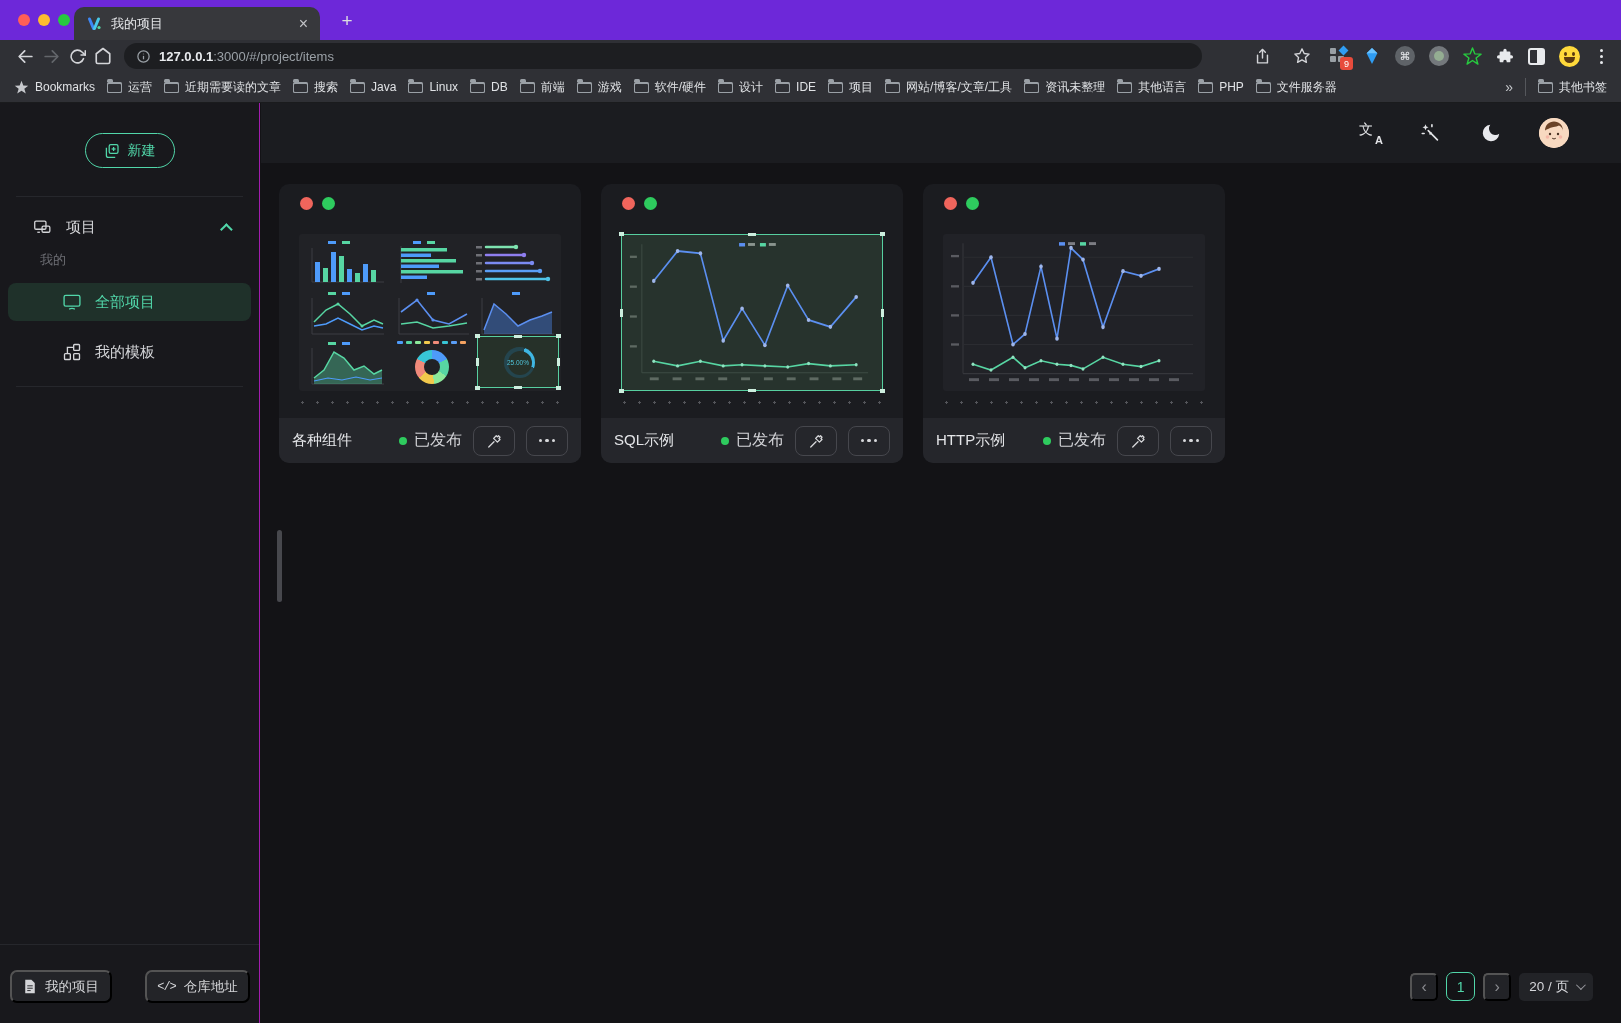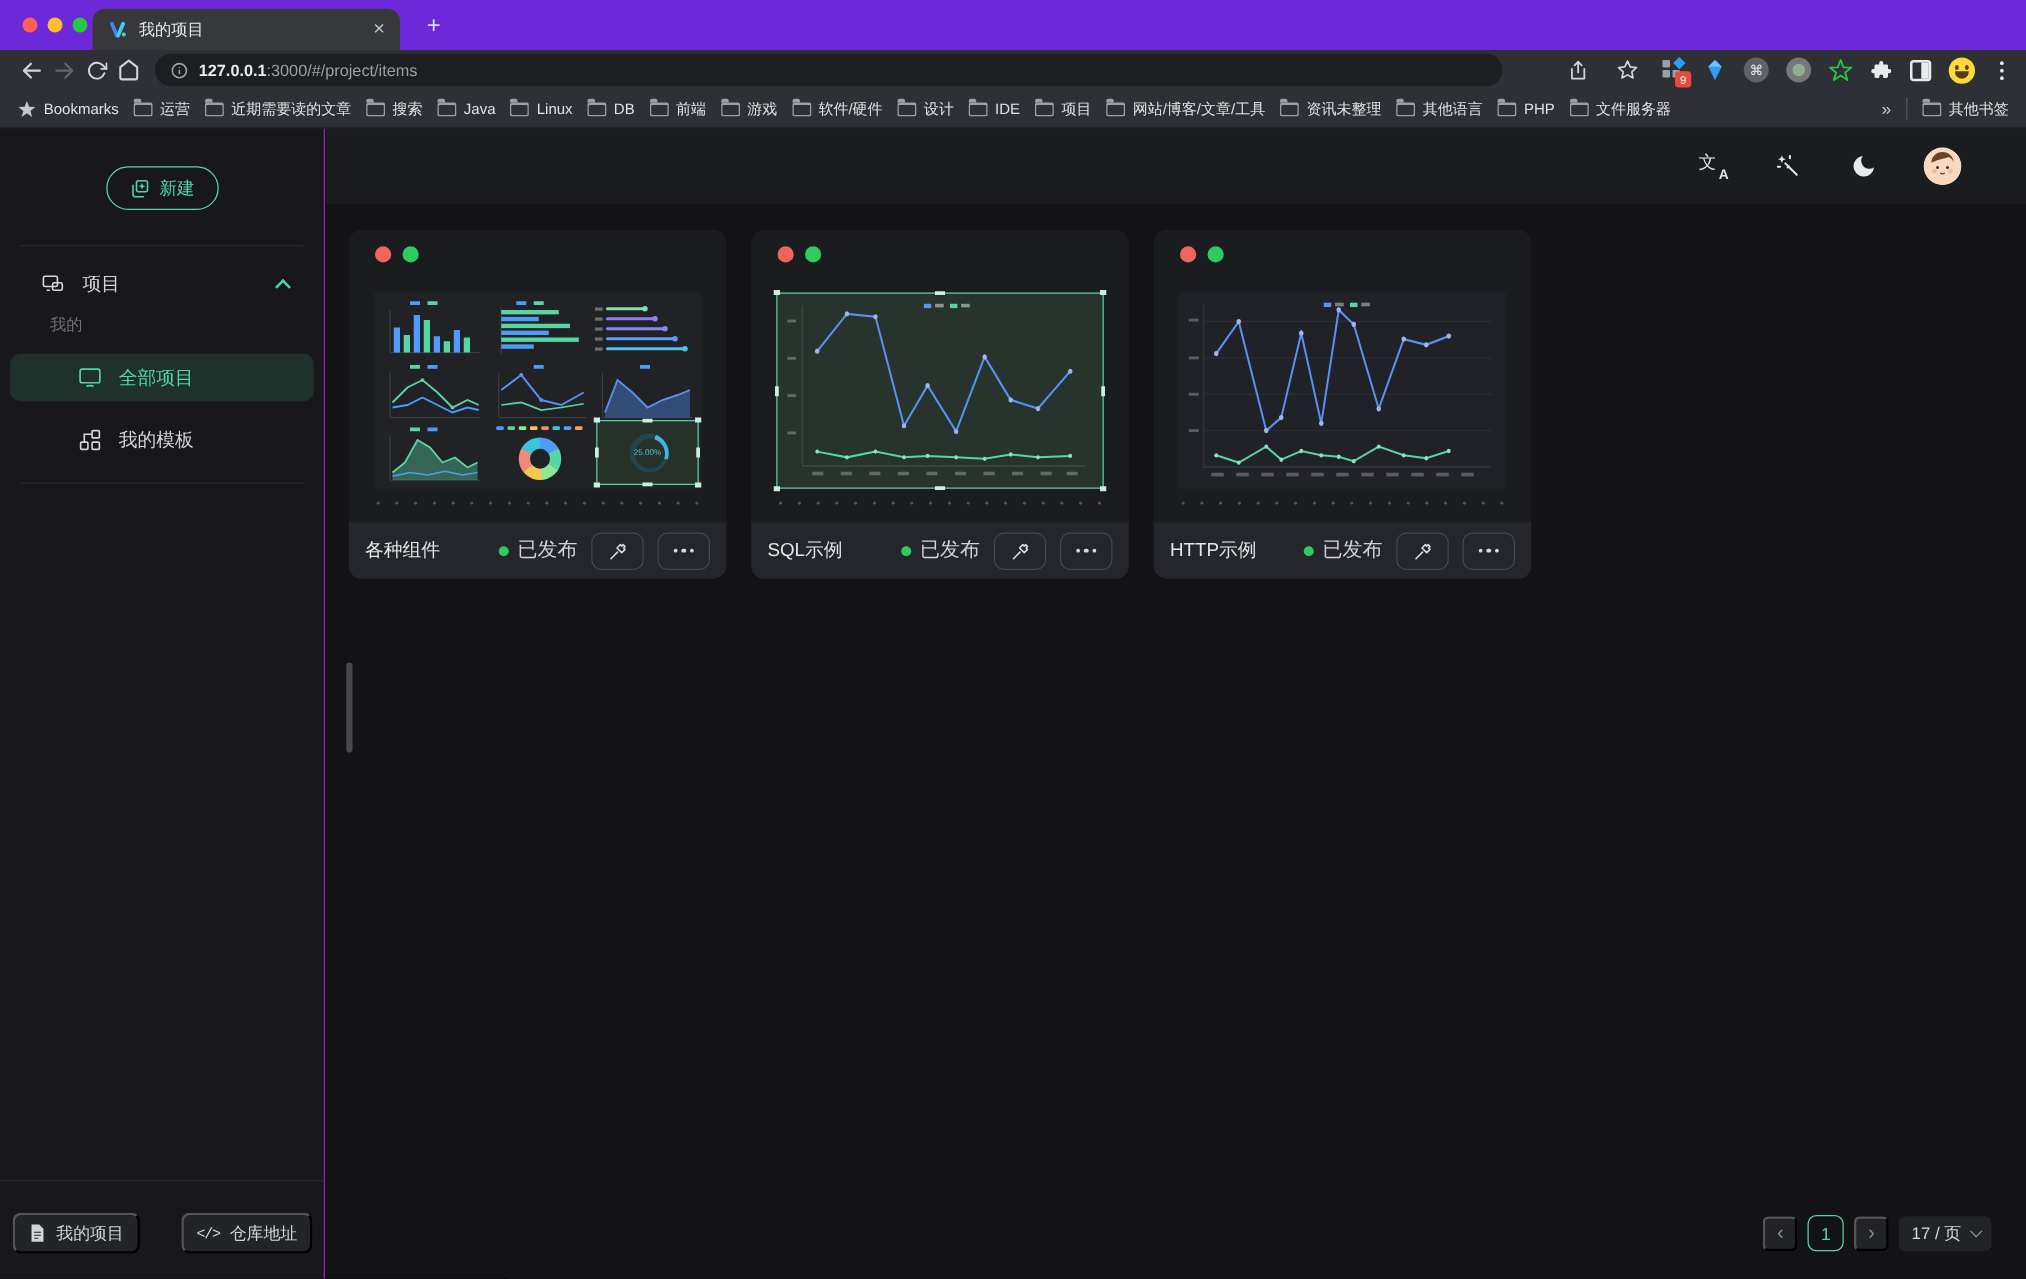--- a/index.html
+++ b/index.html
@@ -747,18 +747,18 @@
           </span>
       </button>
     </div>
   </div>
 
   <div class="pager">
     <button class="pg-btn">‹</button>
     <button class="pg-cur">1</button>
     <button class="pg-btn">›</button>
     <div class="pg-size">
-      <span>17 / 页</span>
+      <span>20 / 页</span>
       <i class="chev-dn"></i>
     </div>
   </div>
 
 </div>
 
 </body></html>

